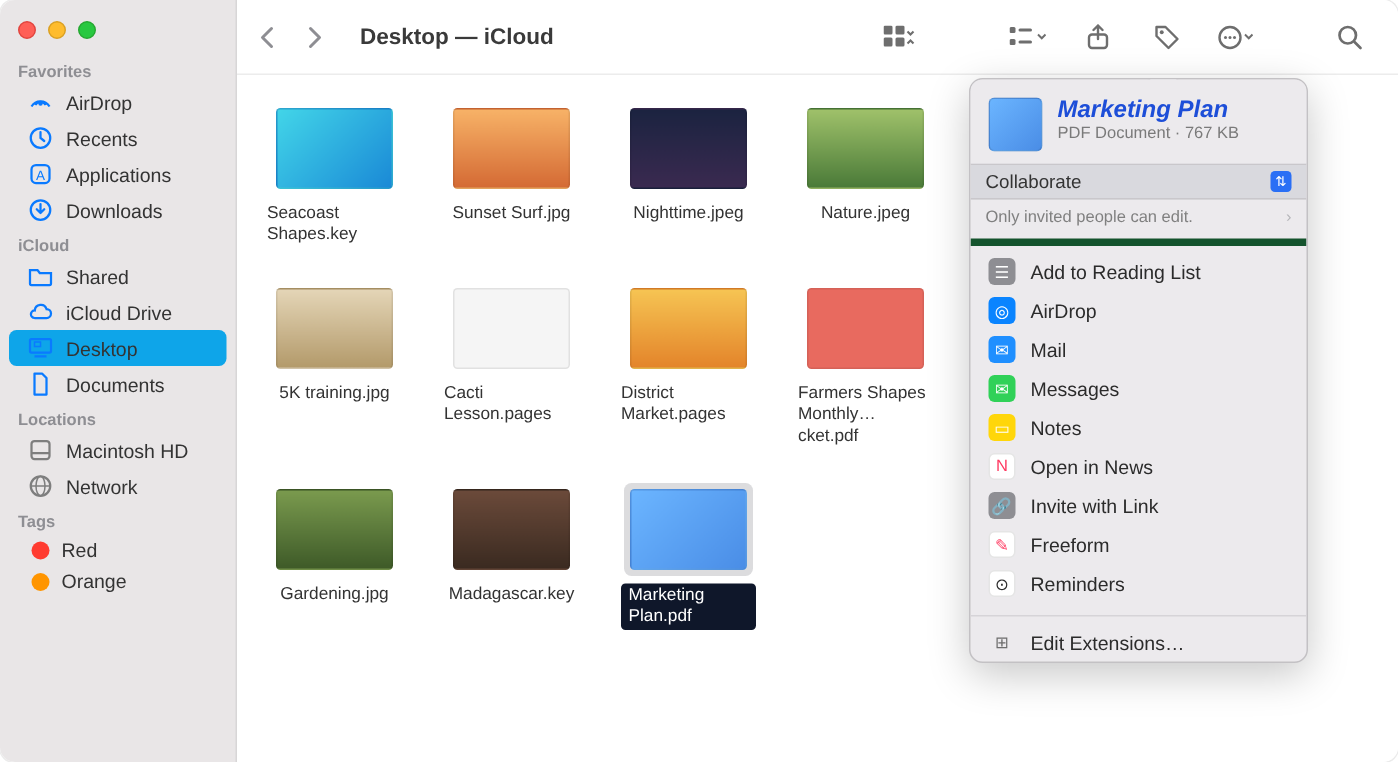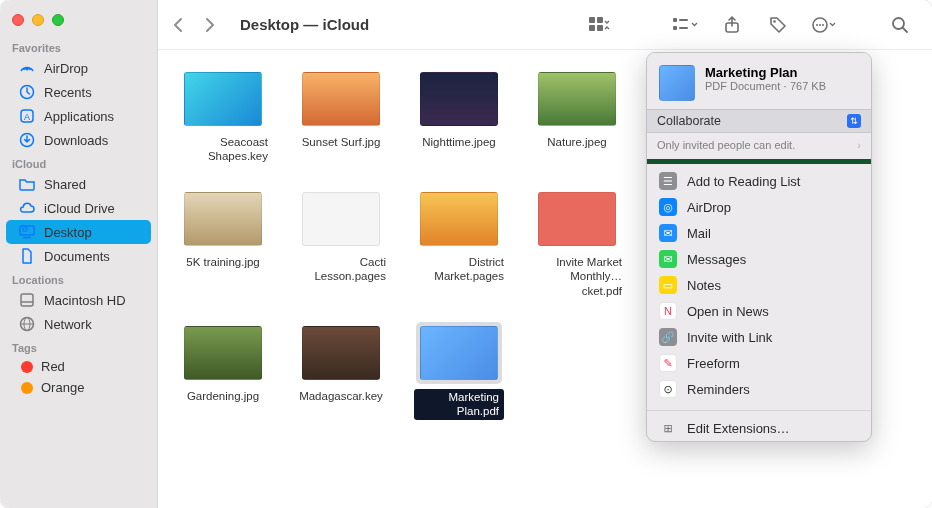--- a/index.html
+++ b/index.html
@@ -22,28 +22,28 @@
 .nav-btn { color: #8e8e93; width: 22px; text-align: center; font-size: 18px; }
 .title { font-size: 15px; font-weight: 600; color: #3a3a3a; margin-left: 4px; }
 .toolbar-spacer { flex: 1; }
 .tool-btn { color: #6e6e6e; width: 36px; height: 28px; display: flex; align-items: center; justify-content: center; font-size: 16px; border-radius: 5px; }
 .content { flex: 1; padding: 18px 20px; overflow: auto; }
 .grid { display: flex; flex-wrap: wrap; gap: 24px 28px; align-content: flex-start; max-width: 500px; }
 .file { width: 90px; display: flex; flex-direction: column; align-items: center; gap: 5px; }
 .thumb { width: 78px; height: 54px; border-radius: 3px; border: 1px solid rgba(0,0,0,0.08); background: #ddd; }
 .file.selected .thumb-wrap { background: #dcdcde; padding: 4px; border-radius: 5px; }
 .thumb-wrap { padding: 4px; }
-.fname { font-size: 11.5px; text-align: right; color: #333; line-height: 1.25; word-break: break-word; max-width: 100px; }
+.fname { font-size: 11.5px; text-align: left; color: #333; line-height: 1.25; word-break: break-word; max-width: 100px; }
 .file.selected .fname { background: #0f172a; color: #fff; border-radius: 3px; padding: 1px 5px; }
 
 .share-pop { position: absolute; top: 52px; right: 60px; width: 226px; background: #eceaed; border: 0.5px solid #c3c1c4; border-radius: 9px; box-shadow: 0 8px 28px rgba(0,0,0,0.22); overflow: hidden; }
 .share-pop::before { content:""; position:absolute; top:-7px; right:88px; width:14px; height:14px; background:#eceaed; border-left:0.5px solid #c3c1c4; border-top:0.5px solid #c3c1c4; transform:rotate(45deg); }
 .share-head { display: flex; gap: 10px; padding: 12px 12px 8px; position:relative; background:#eceaed;}
 .share-thumb { width: 36px; height: 36px; border-radius: 4px; background: linear-gradient(135deg,#6bb5ff,#4a8de6); border:1px solid rgba(0,0,0,.1); }
-.share-title { font-size: 13px; font-weight: 600; color: #000000; }
+.share-title { font-size: 16px; font-weight: 600; color: #1d4ed8; font-style: italic; }
 .share-sub { font-size: 11px; color: #7a7a7a; }
 .collab { background: #d9d9de; border-top: 1px solid #c9c7cb; border-bottom: 1px solid #c9c7cb; padding: 4px 10px; display:flex; align-items:center; justify-content:space-between; font-size: 12.5px; color:#333; }
 .collab-chev { width:14px; height:14px; background:#2a6ff5; border-radius:3px; display:flex; align-items:center; justify-content:center; color:#fff; font-size:9px;}
 .hint { font-size: 11px; color: #808080; padding: 6px 10px 8px; display:flex; justify-content:space-between; align-items:center; border-bottom: 5px solid #14532d;}
 .share-list { padding: 4px 0; }
 .share-item { display: flex; align-items: center; gap: 10px; padding: 4px 12px; font-size: 13px; color: #2b2b2b; }
 .share-sep { height:1px; background:#d6d4d8; margin: 4px 0; }
 .app-icon { width: 18px; height: 18px; border-radius: 4px; display:flex; align-items:center; justify-content:center; font-size:11px; color:#fff;}
 svg { display:block; }
 </style>
@@ -267,21 +267,21 @@
           <div class="file">
             <div class="thumb-wrap">
               <div class="thumb" style="background: linear-gradient(rgb(246, 196, 83), rgb(227, 132, 42));"></div>
             </div>
             <div class="fname">District Market.pages</div>
           </div>
           <div class="file">
             <div class="thumb-wrap">
               <div class="thumb" style="background: rgb(232, 106, 95);"></div>
             </div>
-            <div class="fname">Invite Market Monthly…cket.pdf</div>
+            <div class="fname">Farmers Shapes Monthly…cket.pdf</div>
           </div>
           <div class="file">
             <div class="thumb-wrap">
               <div class="thumb" style="background: linear-gradient(rgb(122, 154, 78), rgb(62, 90, 40));"></div>
             </div>
             <div class="fname">Gardening.jpg</div>
           </div>
           <div class="file">
             <div class="thumb-wrap">
               <div class="thumb" style="background: linear-gradient(rgb(107, 74, 58), rgb(58, 42, 32));"></div>

